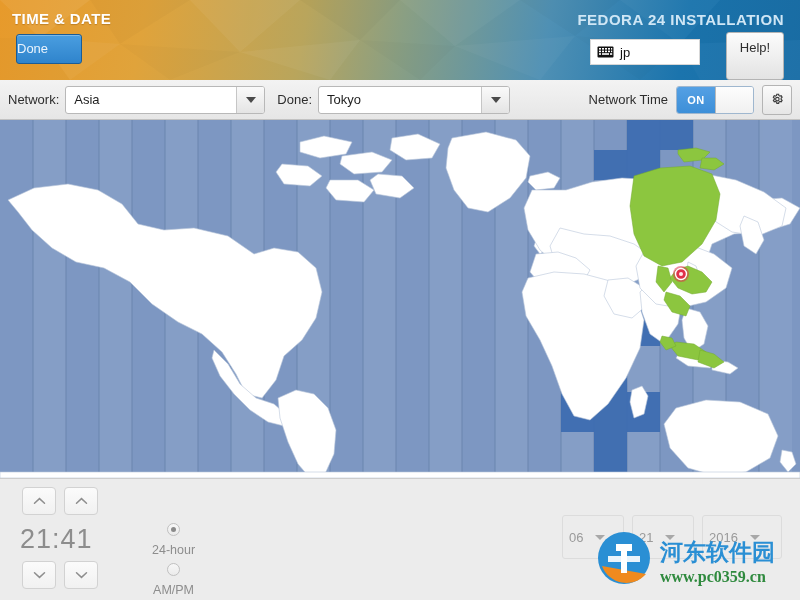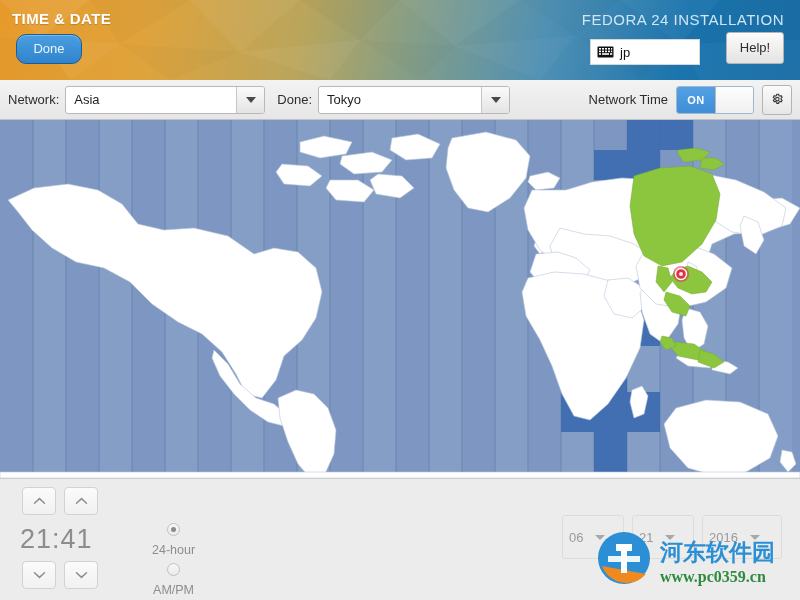--- a/index.html
+++ b/index.html
@@ -23,48 +23,48 @@
   .app-title {
     position: absolute; left: 12px; top: 10px;
     font-size: 15px; font-weight: bold; letter-spacing: .4px;
     color: #ffffff;
     text-shadow: 0 1px 1px rgba(120,70,0,.35);
   }
   .done-btn {
     position: absolute; left: 16px; top: 34px;
     width: 66px; height: 30px;
     border: 1px solid #1a5c96;
-    border-radius: 10px;
+    border-radius: 3px;
     background: linear-gradient(#4a9ee0, #2f84cc);
     color: #eaf4fd;
     font-size: 13px;
     line-height: 28px;
-    text-align: center;
+    text-align: left;
     cursor: pointer;
     box-shadow: inset 0 1px 0 rgba(255,255,255,.28);
   }
   .brand {
     position: absolute; right: 16px; top: 11px;
-    font-size: 15px; font-weight: normal; letter-spacing: .5px;
+    font-size: 15px; font-weight: bold; letter-spacing: .5px;
     color: #cfe6f5;
   }
   .kbd-box {
     position: absolute; right: 100px; top: 39px;
     width: 110px; height: 26px;
     background: #ffffff;
     border: 1px solid #d7d7d7;
     display: flex; align-items: center; gap: 6px;
     padding-left: 6px;
     cursor: pointer;
   }
   .kbd-icon { width: 17px; height: 12px; flex: none; }
   .kbd-label { font-size: 13px; color: #111; }
   .help-btn {
     position: absolute; right: 16px; top: 32px;
-    width: 58px; height: 32px;
+    width: 58px; height: 48px;
     border: 1px solid #b4b4b4;
     border-radius: 3px;
     background: linear-gradient(#fcfcfc, #e3e3e3);
     font-size: 13px; color: #2e2e2e;
     line-height: 30px; text-align: center;
     cursor: pointer;
   }
 
   
   .toolbar {

